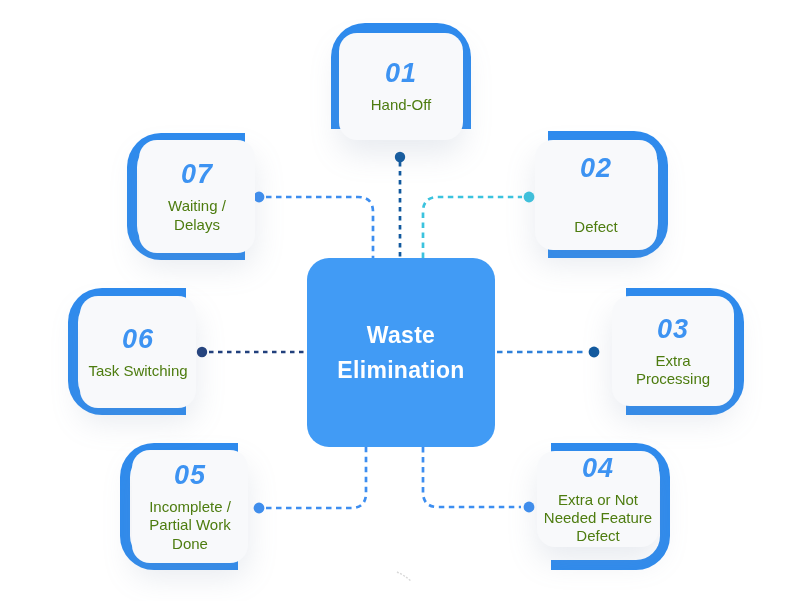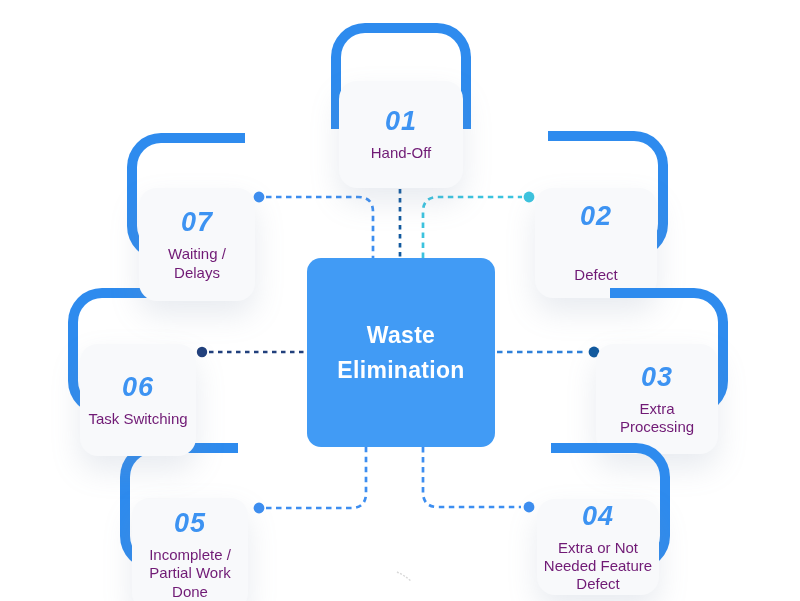--- a/index.html
+++ b/index.html
@@ -7,45 +7,45 @@
   body { font-family:"Liberation Sans", sans-serif; }
   .stage {
     position:relative; width:800px; height:601px; background:#ffffff;
     overflow:hidden;
   }
   .connector-layer { position:absolute; left:0; top:0; width:800px; height:601px; }
 
   
   .center-box {
     position:absolute; left:307px; top:258px; width:188px; height:189px;
-    background:#419bf5; border-radius:14px;
+    background:#419bf5; border-radius:22px;
     display:flex; align-items:center; justify-content:center; text-align:center;
   }
   .center-box .title {
     color:#ffffff; font-weight:bold; font-size:23px; line-height:1.5;
     width:140px; letter-spacing:.3px;
   }
 
   
   .item { position:absolute; }
   .bracket { position:absolute; border:0 solid #2e8bee; }
   .bracket.top    { border-width:10px 10px 0 10px; border-radius:34px 34px 0 0; }
   .bracket.left   { border-width:10px 0 10px 10px; border-radius:34px 0 0 34px; }
   .bracket.right  { border-width:10px 10px 10px 0; border-radius:0 34px 34px 0; }
   .card {
     position:absolute; background:#f8f9fb; border-radius:18px;
     box-shadow:0 14px 30px rgba(125,145,170,.18);
     display:flex; flex-direction:column; align-items:center; justify-content:center;
-    text-align:center; gap:7px; padding:4px 6px;margin-top:48px;
+    text-align:center; gap:7px; padding:4px 6px;
   }
   .num {
     color:#3d93f2; font-weight:800; font-style:italic; font-size:27px;
     letter-spacing:1px;
   }
-  .lbl { color:#701a75; font-size:15px; line-height:1.22; }
+  .lbl { color:#4d7c0f; font-size:15px; line-height:1.22; }
 
   
   .item-01 { left:331px; top:23px; width:140px; height:118px; }
   .item-01 .bracket { left:0; top:0; width:140px; height:106px; }
   .item-01 .card    { left:8px; top:10px; width:124px; height:107px; }
 
   
   .item-07 { left:127px; top:133px; width:130px; height:128px; }
   .item-07 .bracket { left:0; top:0; width:118px; height:127px; }
   .item-07 .card    { left:12px; top:7px; width:116px; height:113px; }
@@ -54,21 +54,21 @@
   .item-02 { left:535px; top:131px; width:134px; height:128px; }
   .item-02 .bracket { left:13px; top:0; width:120px; height:127px; }
   .item-02 .card    { left:0; top:9px; width:122px; height:110px;gap:34px; }
 
   
   .item-06 { left:68px; top:288px; width:130px; height:128px; }
   .item-06 .bracket { left:0; top:0; width:118px; height:127px; }
   .item-06 .card    { left:12px; top:8px; width:116px; height:112px; }
 
   
-  .item-03 { left:596px; top:288px; width:134px; height:128px; }
+  .item-03 { left:612px; top:288px; width:134px; height:128px; }
   .item-03 .bracket { left:14px; top:0; width:118px; height:127px; }
   .item-03 .card    { left:0; top:8px; width:122px; height:110px; }
 
   
   .item-05 { left:120px; top:443px; width:130px; height:128px;padding-left:40px; }
   .item-05 .bracket { left:0; top:0; width:118px; height:127px; }
   .item-05 .card    { left:12px; top:7px; width:116px; height:113px; }
 
   
   .item-04 { left:537px; top:443px; width:134px; height:128px; }

